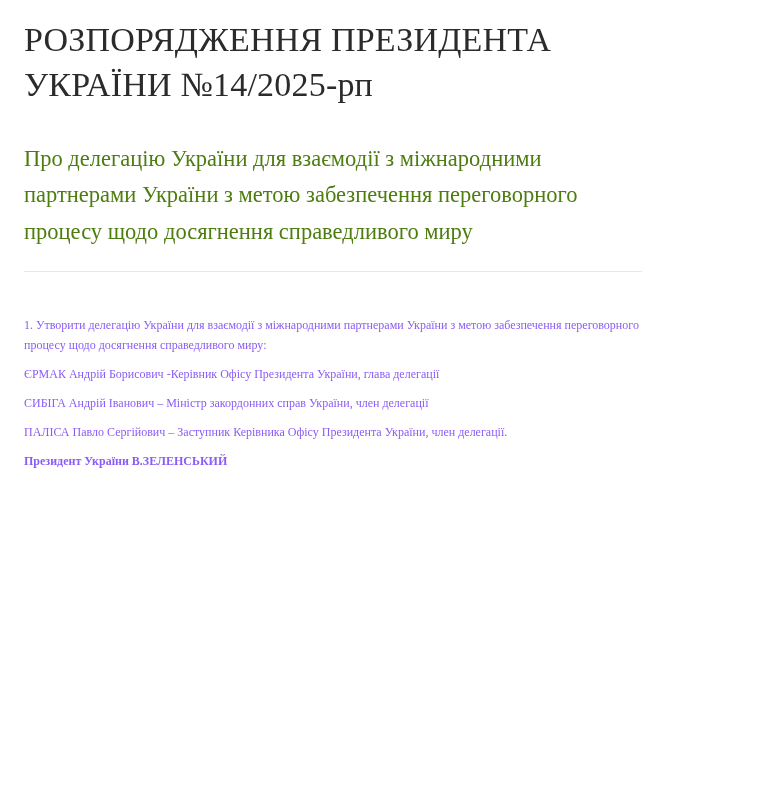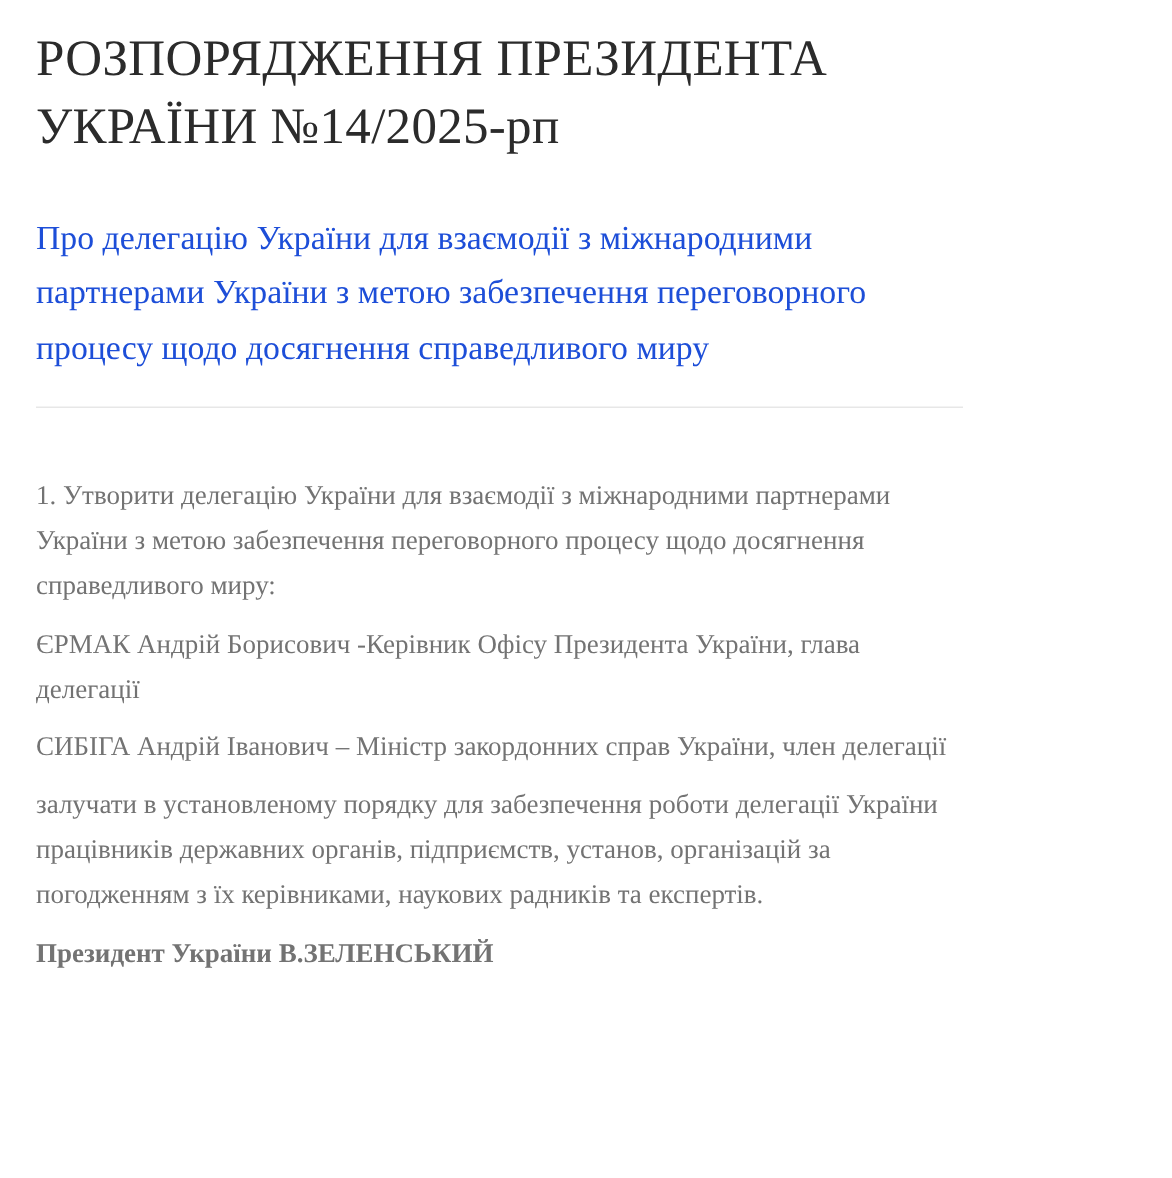--- a/index.html
+++ b/index.html
@@ -27,36 +27,36 @@
     line-height: 1.32;
     font-weight: 400;
     color: #2b2b2b;
     letter-spacing: 0.2px;
   }
   .doc-subtitle {
     margin: 33px 0 0 0;
     font-size: 22.5px;
     line-height: 1.62;
     font-weight: 400;
-    color: #1d4ed8;
+    color: #4d7c0f;
   }
   .section-divider {
     border: none;
     border-top: 1px solid #e7e7e7;
     height: 0;
     margin: 21px 0 0 0;
   }
   .doc-body {
     margin-top: 44px;
   }
   .doc-body p {
     margin: 0 0 9px 0;
-    font-size: 18px;
+    font-size: 12px;
     line-height: 1.66;
-    color: #737373;
+    color: #8b5cf6;
   }
   .signature {
     margin: 6px 0 0 0;
     font-size: 19px;
     line-height: 1.5;
     font-weight: 700;
     color: #2b2b2b;
   }
 </style>
 </head>
@@ -67,17 +67,17 @@
   <h1 class="doc-title">РОЗПОРЯДЖЕННЯ ПРЕЗИДЕНТА УКРАЇНИ №14/2025-рп</h1>
 
   <p class="doc-subtitle">Про делегацію України для взаємодії з міжнародними партнерами України з метою забезпечення переговорного процесу щодо досягнення справедливого миру</p>
 
   <hr class="section-divider">
 
   <div class="doc-body">
     <p>1. Утворити делегацію України для взаємодії з міжнародними партнерами України з метою забезпечення переговорного процесу щодо досягнення справедливого миру:</p>
     <p>ЄРМАК Андрій Борисович -Керівник Офісу Президента України, глава делегації</p>
     <p>СИБІГА Андрій Іванович – Міністр закордонних справ України, член делегації</p>
-    <p>залучати в установленому порядку для забезпечення роботи делегації України працівників державних органів, підприємств, установ, організацій за погодженням з їх керівниками, наукових радників та експертів.</p>
+    <p>ПАЛІСА Павло Сергійович – Заступник Керівника Офісу Президента України, член делегації.</p>
     <p class="signature">Президент України В.ЗЕЛЕНСЬКИЙ</p>
   </div>
 
 </div>
 
 </body></html>

